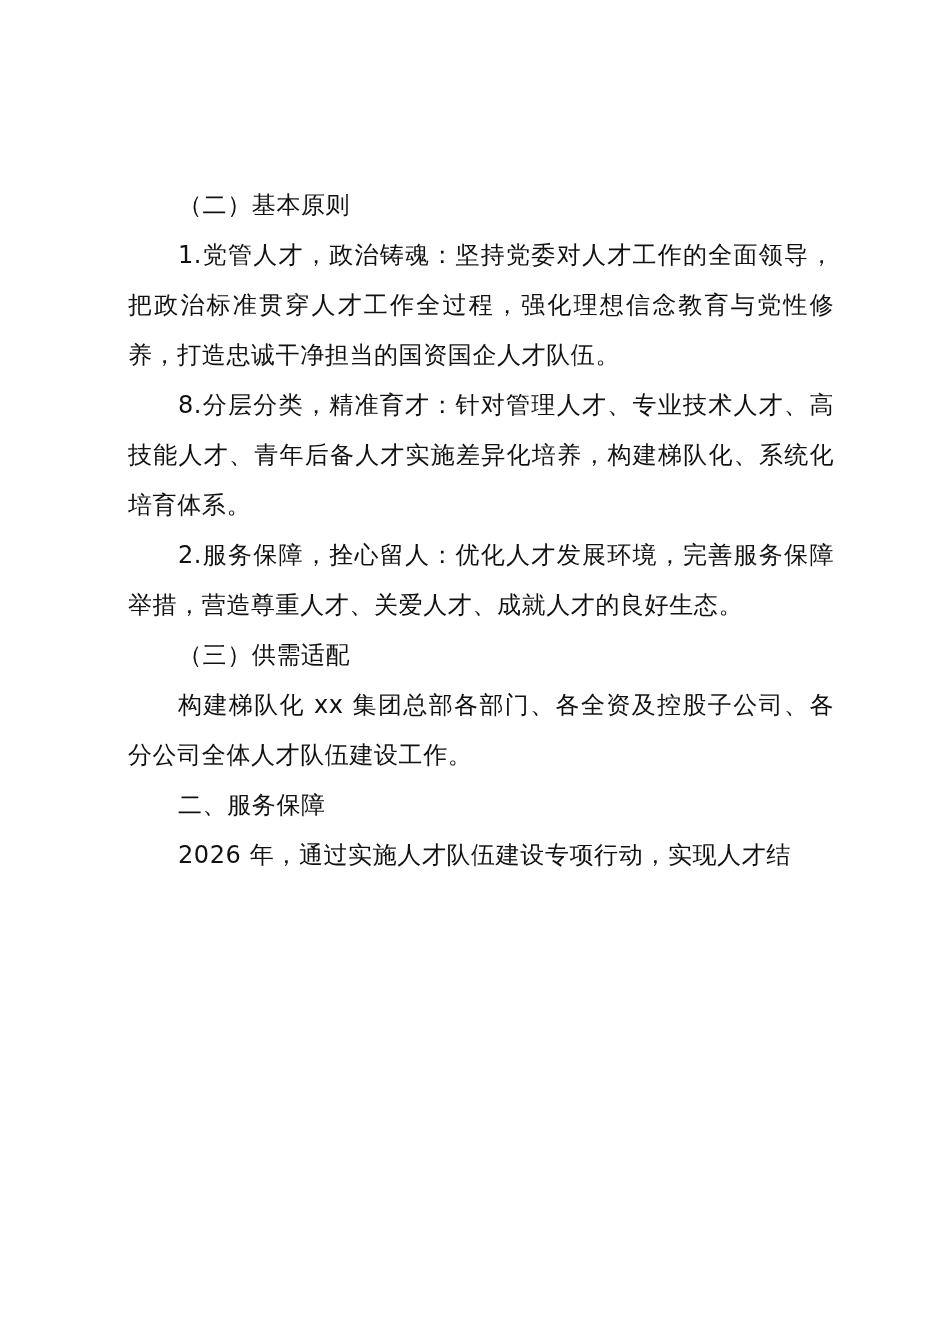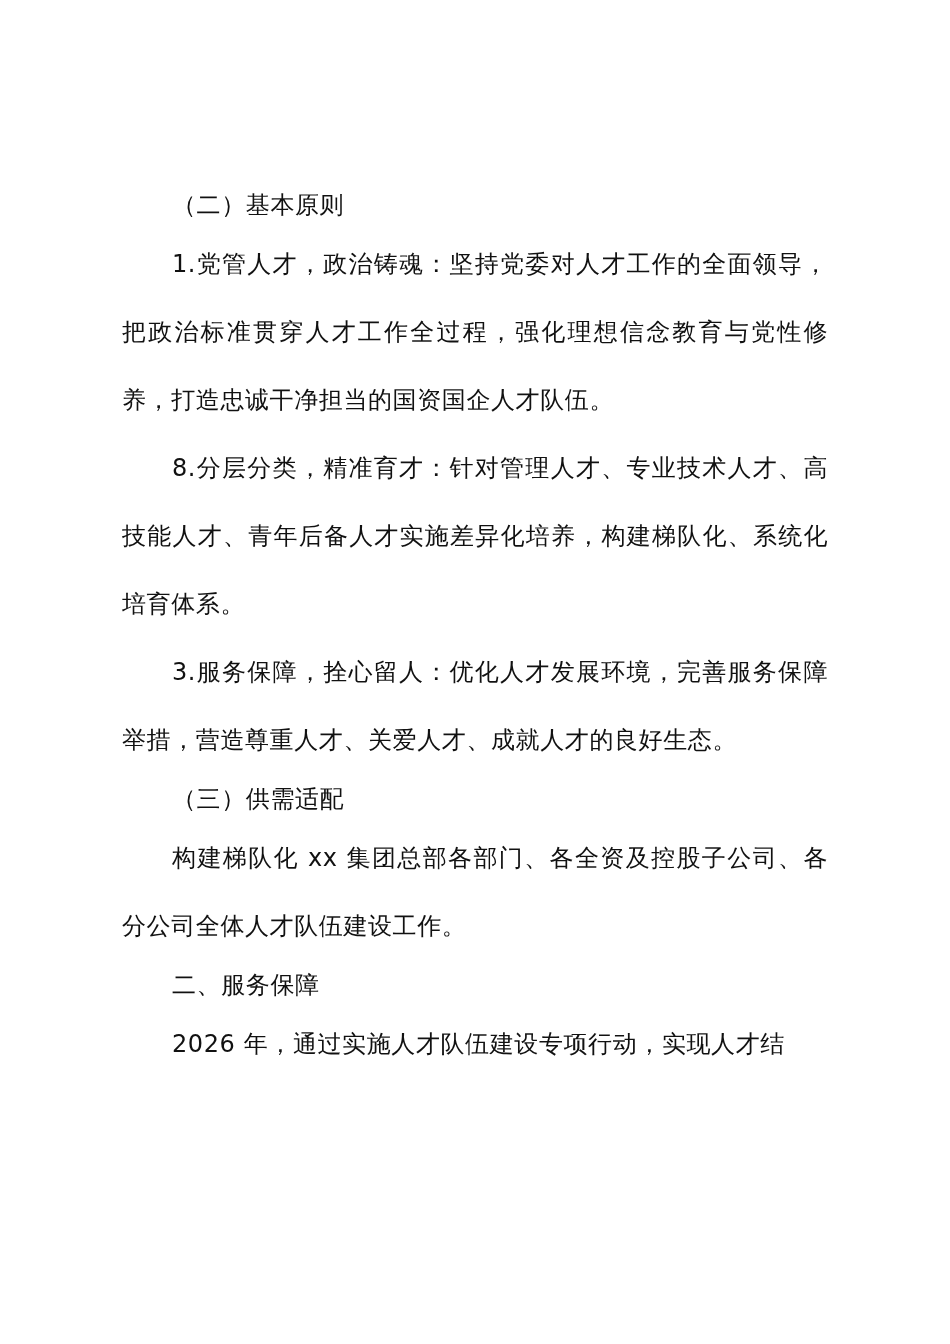--- a/index.html
+++ b/index.html
@@ -10,46 +10,46 @@
     body {
       width: 950px;
       height: 1344px;
       position: relative;
       overflow: hidden;
       font-family: "DejaVu Sans", "Liberation Sans", sans-serif;
       color: #111111;
     }
     .page {
       position: absolute;
-      left: 122px;
+      left: 128px;
       top: 180px;
       width: 706px;
     }
     .para {
       margin: 0;
       font-size: 24px;
-      line-height: 68px;
+      line-height: 50px;
       text-indent: 50px;
       text-align: justify;
       letter-spacing: 0.6px;
       word-break: break-all;
     }
     .heading {
       margin: 0;
       font-size: 24px;
       line-height: 50px;
       text-indent: 50px;
       letter-spacing: 0.6px;
     }
   </style>
 </head>
 <body>
 
 <div class="page">
   <p class="heading">（二）基本原则</p>
   <p class="para">1.党管人才，政治铸魂：坚持党委对人才工作的全面领导，把政治标准贯穿人才工作全过程，强化理想信念教育与党性修养，打造忠诚干净担当的国资国企人才队伍。</p>
   <p class="para">8.分层分类，精准育才：针对管理人才、专业技术人才、高技能人才、青年后备人才实施差异化培养，构建梯队化、系统化培育体系。</p>
-  <p class="para">3.服务保障，拴心留人：优化人才发展环境，完善服务保障举措，营造尊重人才、关爱人才、成就人才的良好生态。</p>
+  <p class="para">2.服务保障，拴心留人：优化人才发展环境，完善服务保障举措，营造尊重人才、关爱人才、成就人才的良好生态。</p>
   <p class="heading">（三）供需适配</p>
   <p class="para">构建梯队化 xx 集团总部各部门、各全资及控股子公司、各分公司全体人才队伍建设工作。</p>
   <p class="heading">二、服务保障</p>
   <p class="para">2026 年，通过实施人才队伍建设专项行动，实现人才结</p>
 </div>
 
 </body></html>

